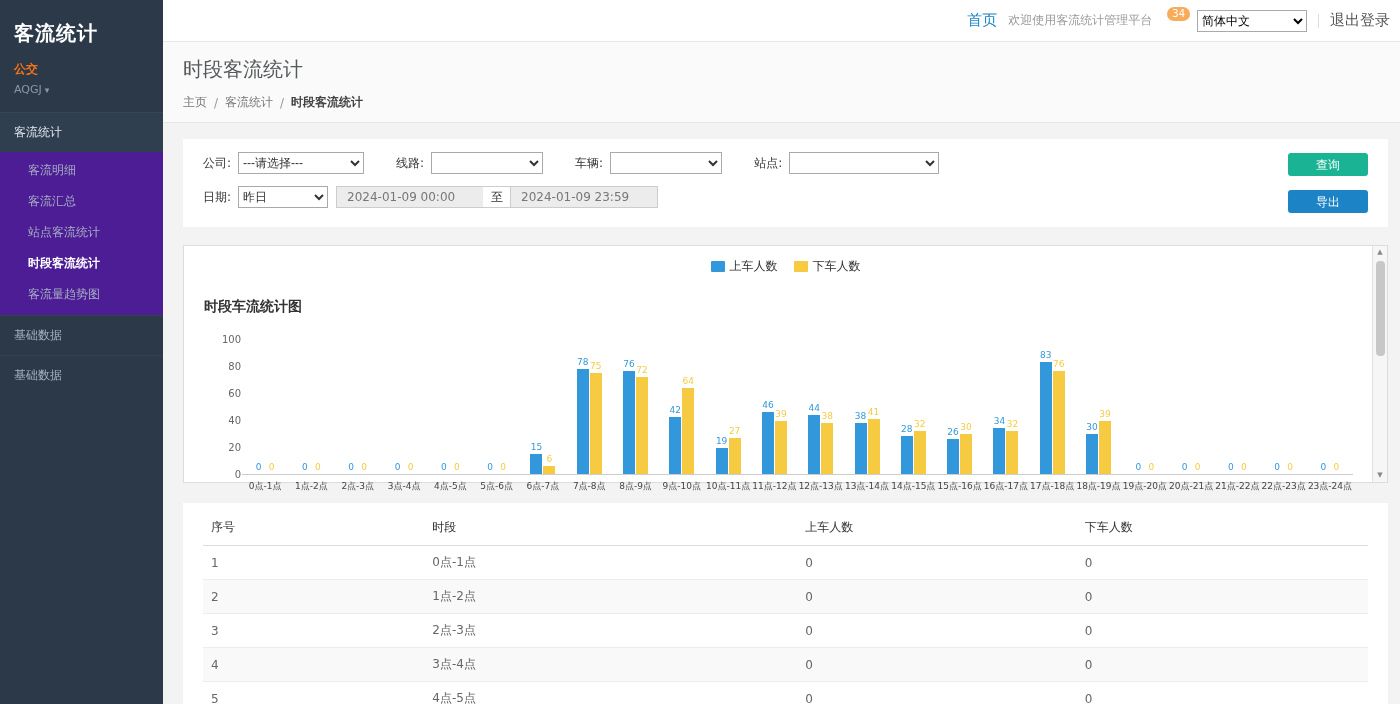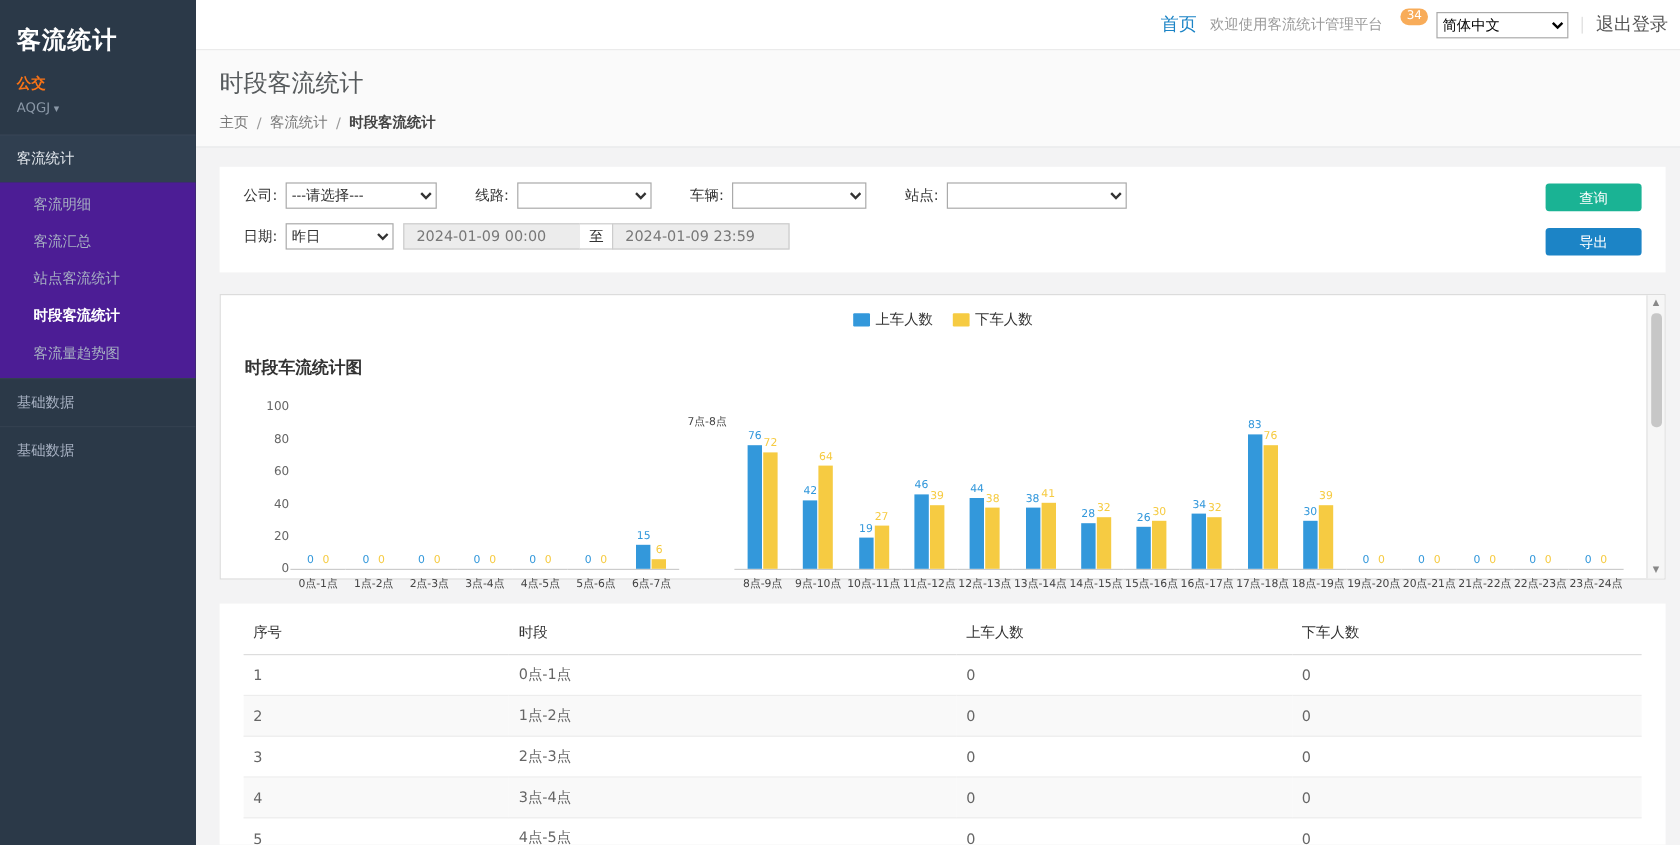--- a/index.html
+++ b/index.html
@@ -300,20 +300,30 @@
                   <div class="bar" style="background: rgb(51, 152, 219); height: 20.25px;"></div>
                 </div>
                 <div class="bcell">
                   <div class="bval" style="color: rgb(246, 203, 66);">6</div>
                   <div class="bar" style="background: rgb(246, 203, 66); height: 8.1px;"></div>
                 </div>
               </div>
               <div class="xlabel">6点-7点</div>
             </div>
             <div class="chart-col">
+              <div class="bars">
+                <div class="bcell">
+                  <div class="bval" style="color: rgb(51, 152, 219);">78</div>
+                  <div class="bar" style="background: rgb(51, 152, 219); height: 105.3px;"></div>
+                </div>
+                <div class="bcell">
+                  <div class="bval" style="color: rgb(246, 203, 66);">75</div>
+                  <div class="bar" style="background: rgb(246, 203, 66); height: 101.25px;"></div>
+                </div>
+              </div>
               <div class="xlabel">7点-8点</div>
             </div>
             <div class="chart-col">
               <div class="bars">
                 <div class="bcell">
                   <div class="bval" style="color: rgb(51, 152, 219);">76</div>
                   <div class="bar" style="background: rgb(51, 152, 219); height: 102.6px;"></div>
                 </div>
                 <div class="bcell">
                   <div class="bval" style="color: rgb(246, 203, 66);">72</div>

